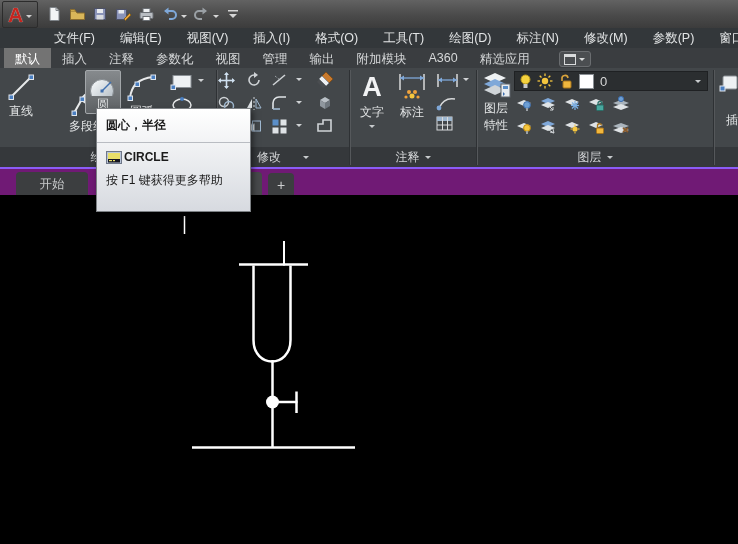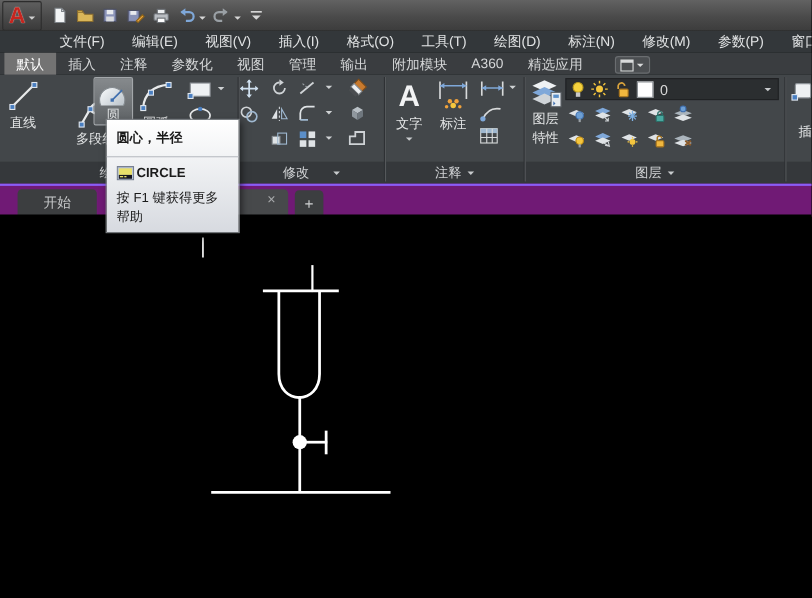--- a/index.html
+++ b/index.html
@@ -54,21 +54,21 @@
     display:flex;align-items:center;justify-content:center;color:#c8cacb;font-size:12.5px;}
   .ftab.doc{background:#47494b;}
   .ftab-close{position:absolute;left:243px;top:5px;color:#a7a9ab;font-size:13px;line-height:1;}
   .ftab-plus{position:absolute;left:268px;top:4px;width:26px;height:24px;background:#3c3e40;border-radius:4px 4px 0 0;
     display:flex;align-items:center;justify-content:center;color:#cdcfd0;font-size:14px;}
 
   
   .canvas{position:absolute;top:195px;left:0;width:738px;height:349px;background:#000;}
 
   
-  .tooltip{position:absolute;left:96px;top:108px;width:122px;height:104px;box-sizing:border-box;
+  .tooltip{position:absolute;left:96px;top:108px;width:155px;height:104px;box-sizing:border-box;
     background:linear-gradient(#ffffff,#e9ebee 55%,#d7dae0);border:1px solid #7c8084;
     box-shadow:2px 3px 6px rgba(0,0,0,0.5);z-index:60;color:#1b1b1b;font-size:12px;padding:8px 9px 6px;}
   .tt-title{font-weight:bold;margin-bottom:8px;}
   .tt-desc{margin-bottom:9px;}
   .tt-sep{height:1px;background:#b9bcc2;margin:0 -9px 7px -9px;}
   .tt-cmd{display:flex;align-items:center;gap:2px;font-weight:bold;margin-bottom:8px;}
   .tt-help{}
 </style>
 </head>
 <body>

